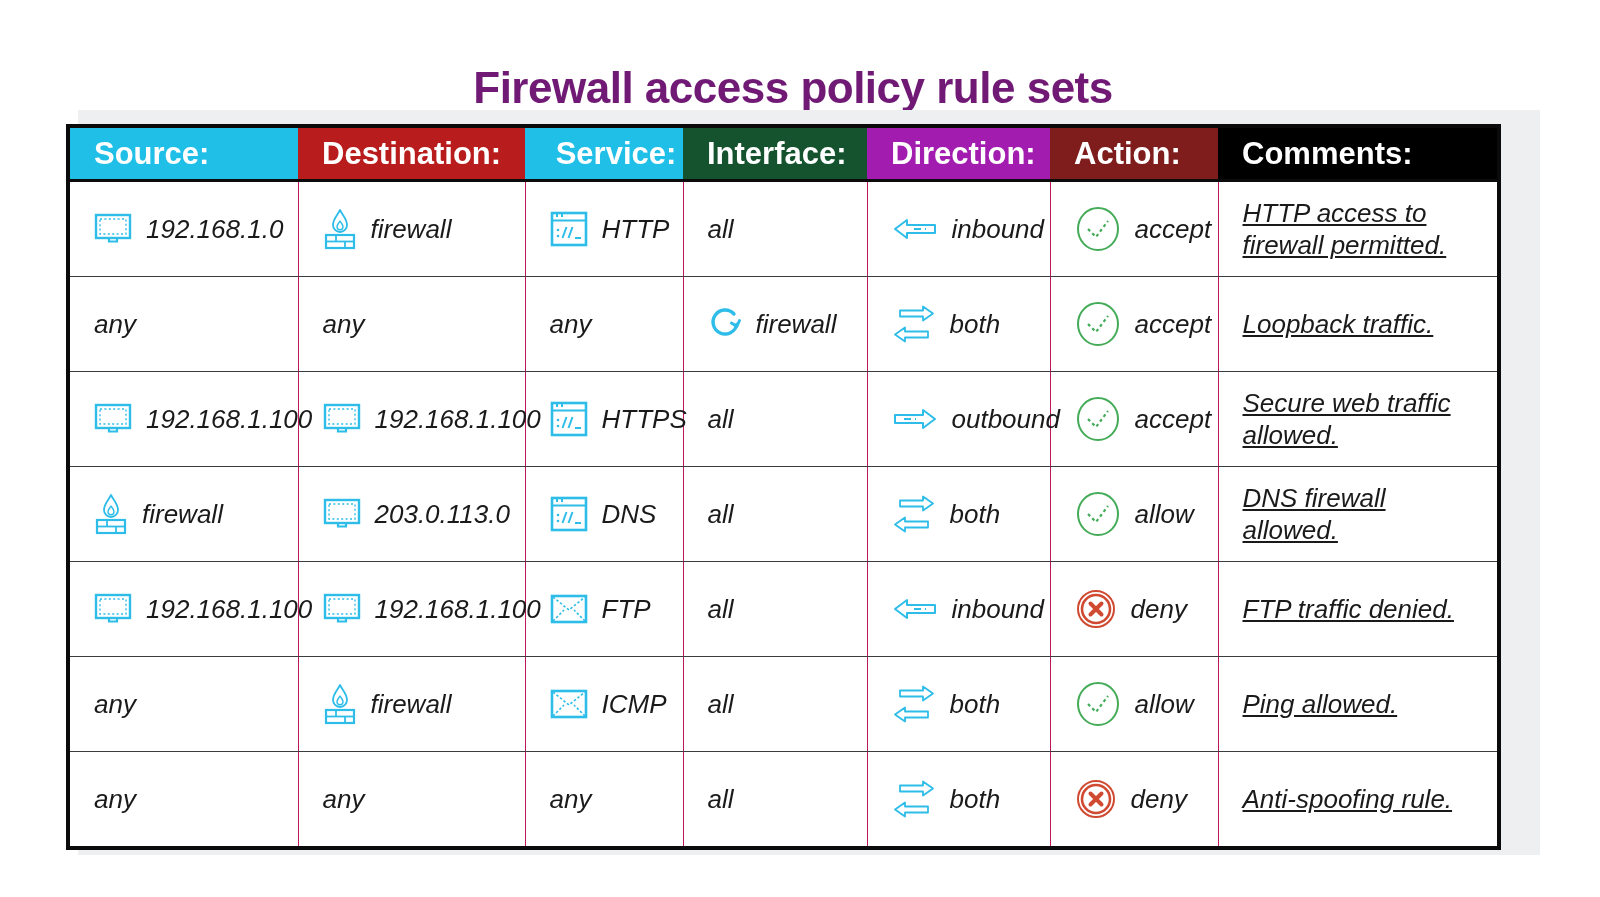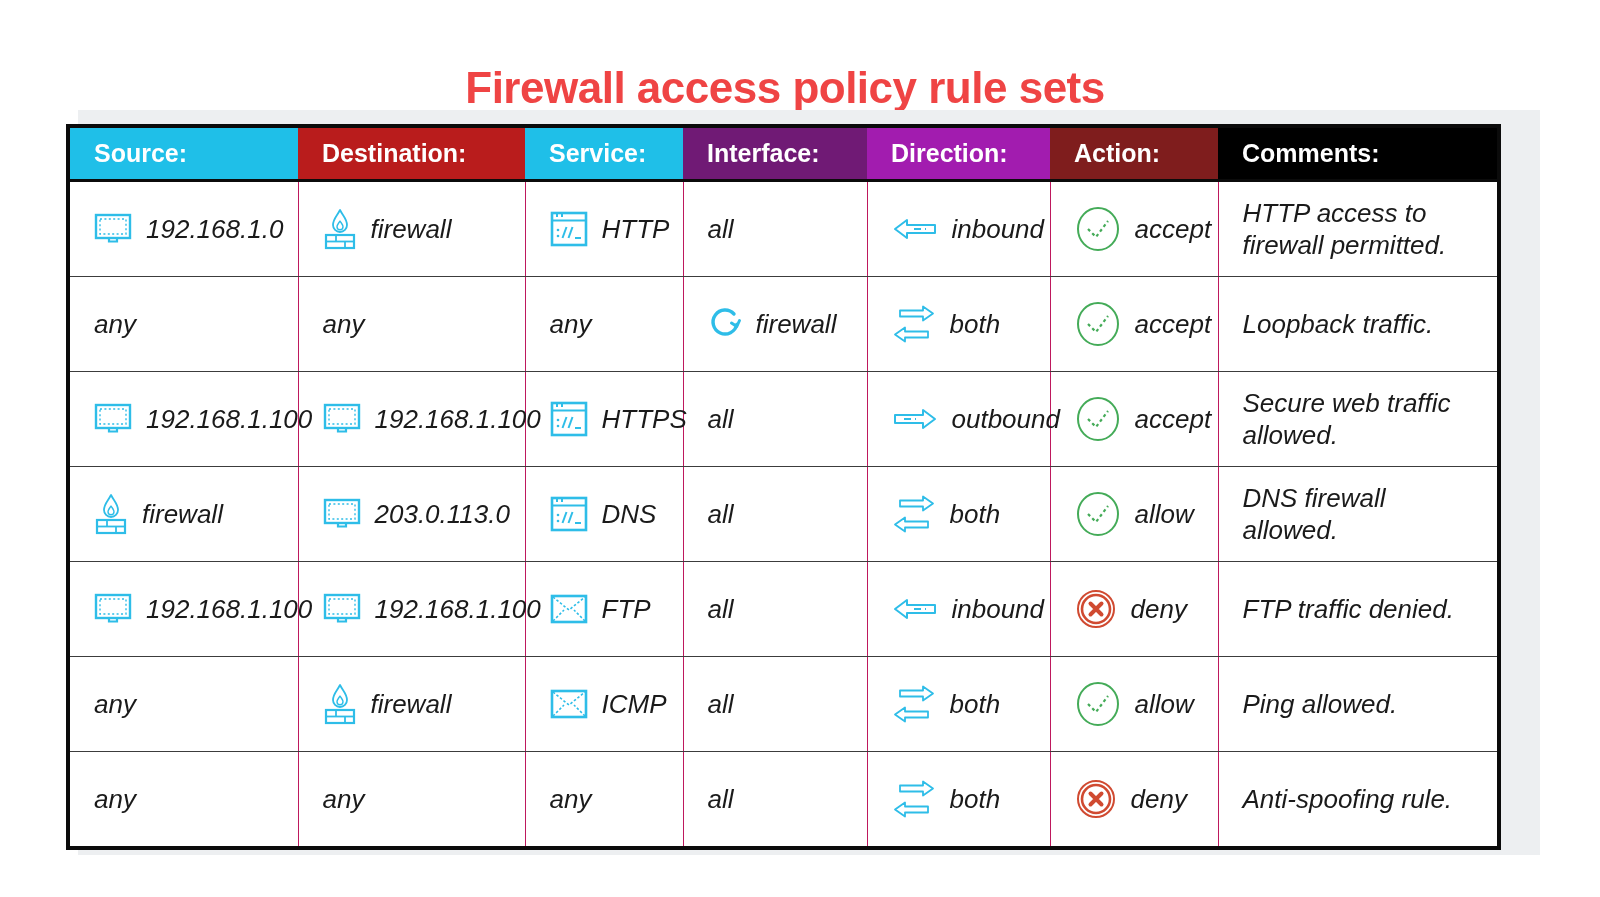--- a/index.html
+++ b/index.html
@@ -2,51 +2,51 @@
 <html><head>
 <meta charset="utf-8">
 <style>
   html,body{margin:0;padding:0;}
   body{
     width:1600px;height:897px;position:relative;background:#ffffff;
     font-family:"Liberation Sans",sans-serif;overflow:hidden;
   }
   .page-title{
     position:absolute;top:34px;left:0;width:1570px;text-align:center;
-    font-size:44px;font-weight:800;color:#ef4444;letter-spacing:-0.5px;
+    font-size:44px;font-weight:800;color:#701a75;letter-spacing:-0.5px;padding-left:8px;
   }
   .table-shadow{
     position:absolute;left:78px;top:110px;width:1462px;height:745px;
     background:#edeff1;
   }
   .rules-table-wrap{
     position:absolute;left:66px;top:124px;width:1427px;
     background:#ffffff;border:4px solid #0b0b0b;
   }
   table.rules{
     border-collapse:collapse;table-layout:fixed;width:100%;
   }
   table.rules th{
     height:51px;text-align:left;vertical-align:middle;
-    color:#ffffff;font-size:25px;font-weight:800;
+    color:#ffffff;font-size:31px;font-weight:800;
     padding:0 0 0 24px;border-bottom:3px solid #0b0b0b;
   }
   table.rules td{
     height:94px;vertical-align:middle;
     border-right:1px solid #be185d;border-bottom:1px solid #3c3c3c;
     padding:0;
   }
   table.rules td:last-child{border-right:none;}
   table.rules tr:last-child td{border-bottom:none;}
   .cell{
     display:flex;align-items:center;gap:14px;padding:0 8px 0 24px;
     font-size:26px;font-style:italic;color:#1a1a1a;line-height:1.25;
   }
   .cell .ic{flex:0 0 auto;display:flex;align-items:center;}
-  .comments-cell{padding-right:14px;}
+  .comments-cell{padding-right:14px;text-decoration:underline;}
 </style>
 </head>
 <body>
 
 <h1 class="page-title">Firewall access policy rule sets</h1>
 
 <div class="table-shadow"></div>
 
 <div class="rules-table-wrap">
   <table class="rules">
@@ -56,22 +56,22 @@
         <col style="width:158px">
       <col style="width:184px">
         <col style="width:183px">
         <col style="width:168px">
       <col style="width:279px">
     </colgroup>
     <thead>
         <tr id="hdr-row">
           <th style="background: rgb(31, 191, 232);">Source:</th>
           <th style="background: #b91c1c;">Destination:</th>
-          <th style="background: rgb(31, 191, 232);">Service:</th>
-          <th style="background: #701a75;">Interface:</th>
+          <th style="background: rgb(31, 191, 232); text-align: center;">Service:</th>
+          <th style="background: #14532d;">Interface:</th>
           <th style="background: #a21caf;">Direction:</th>
           <th style="background: #7f1d1d;">Action:</th>
           <th style="background: #000000;">Comments:</th>
         </tr>
       </thead>
     <tbody id="body-rows">
         <tr>
           <td>
             <div class="cell">
               <span class="ic">

